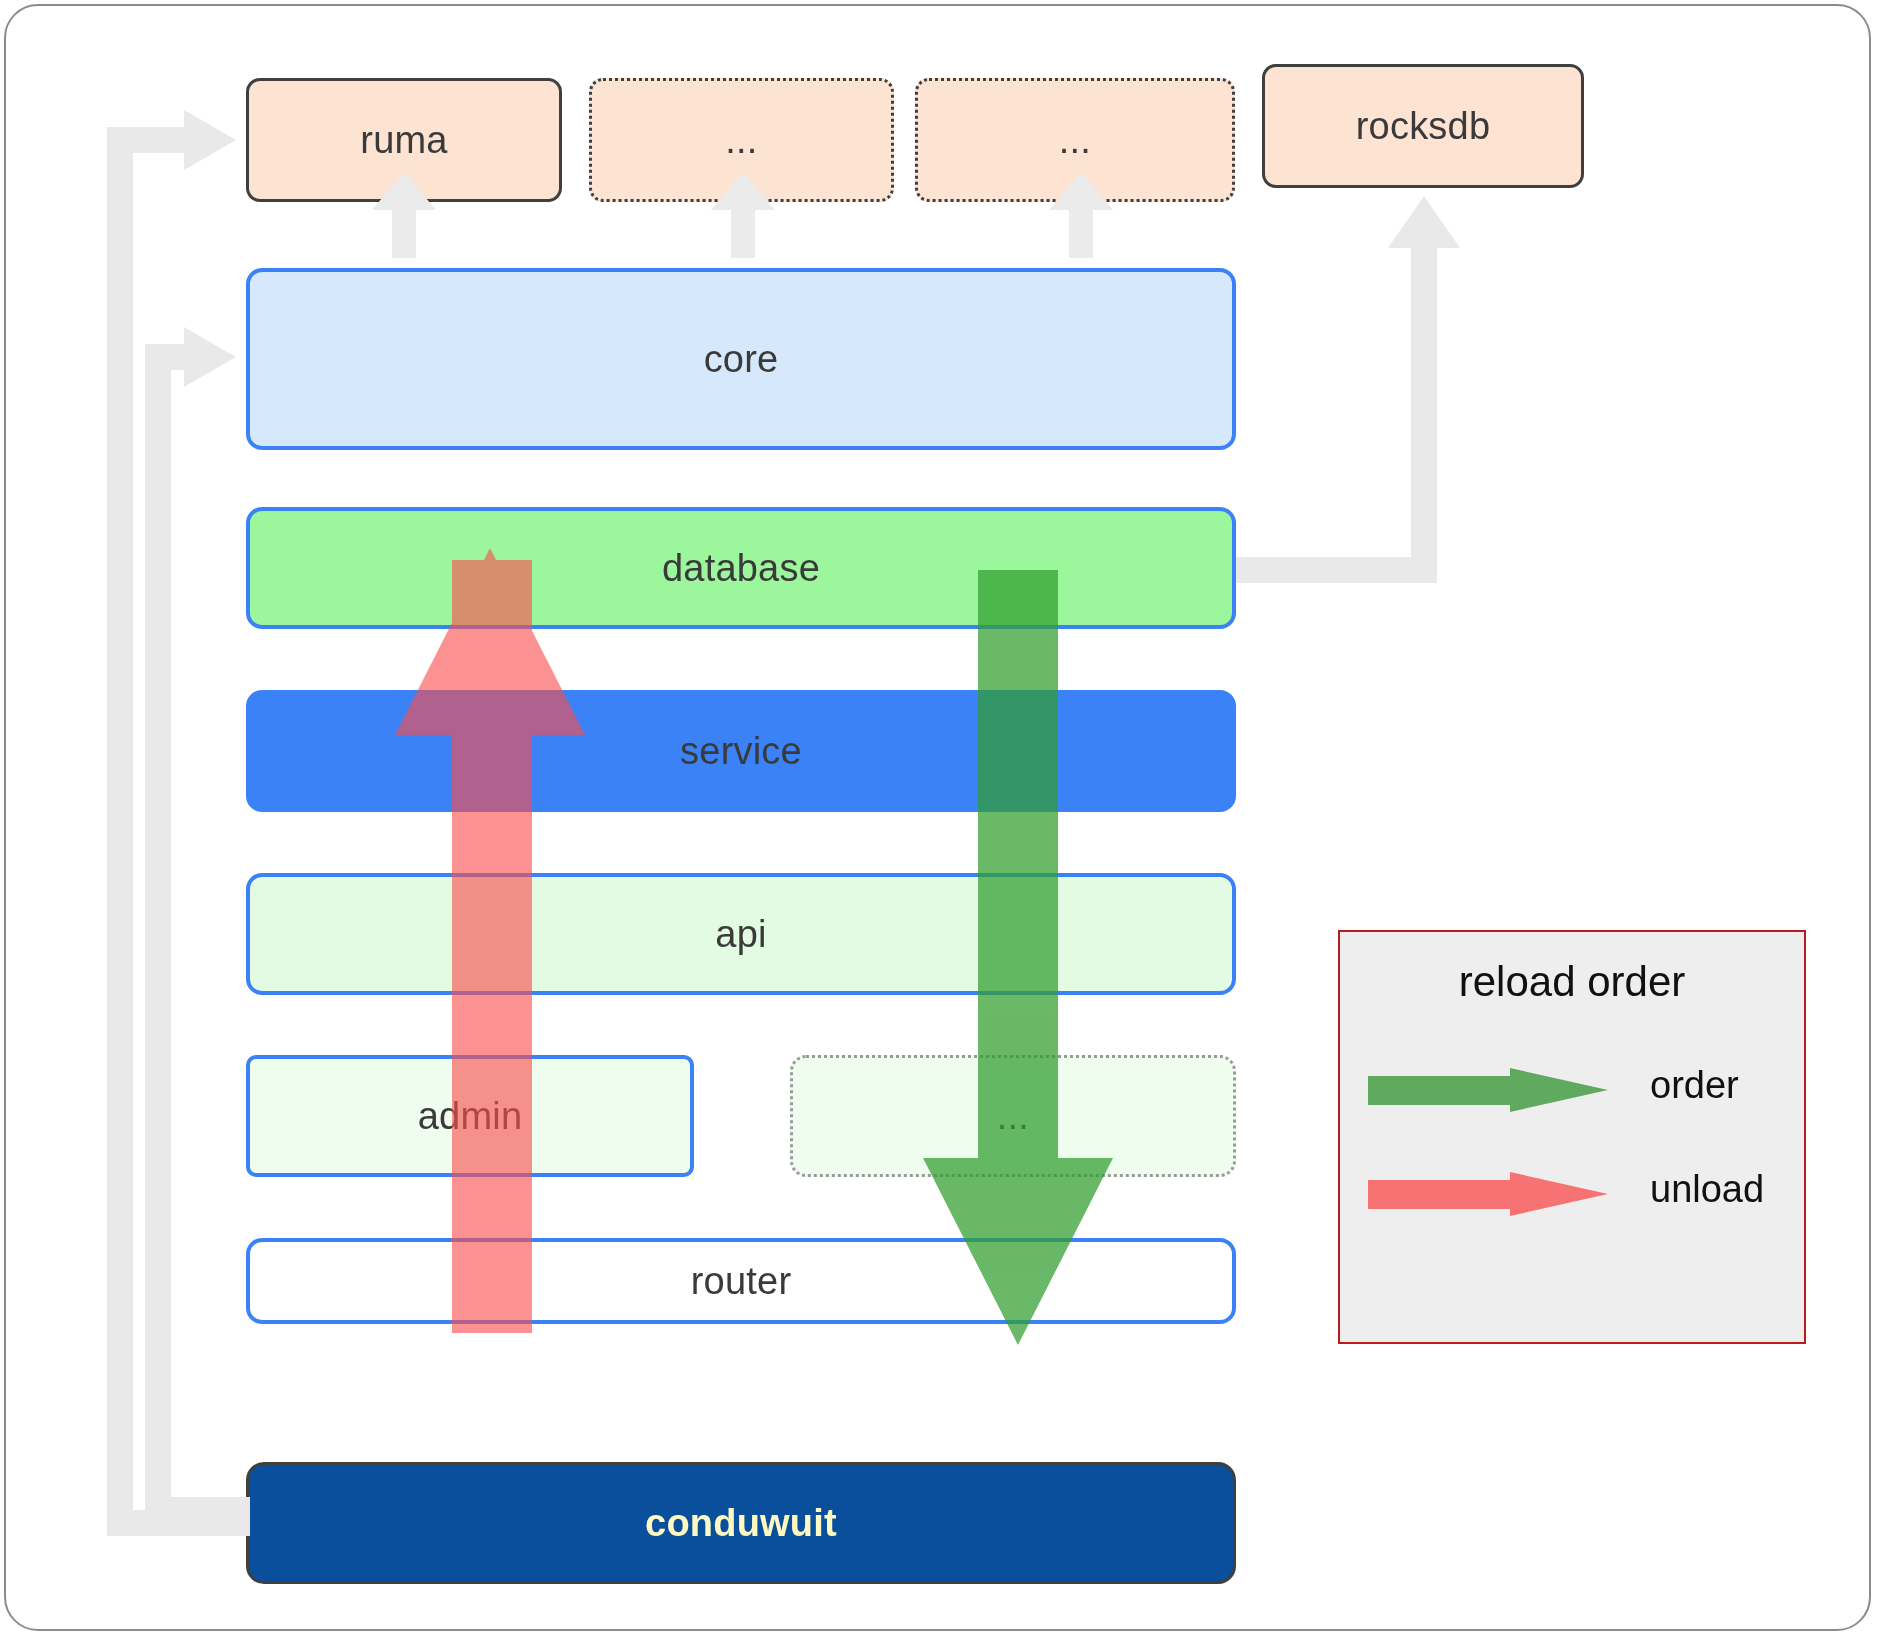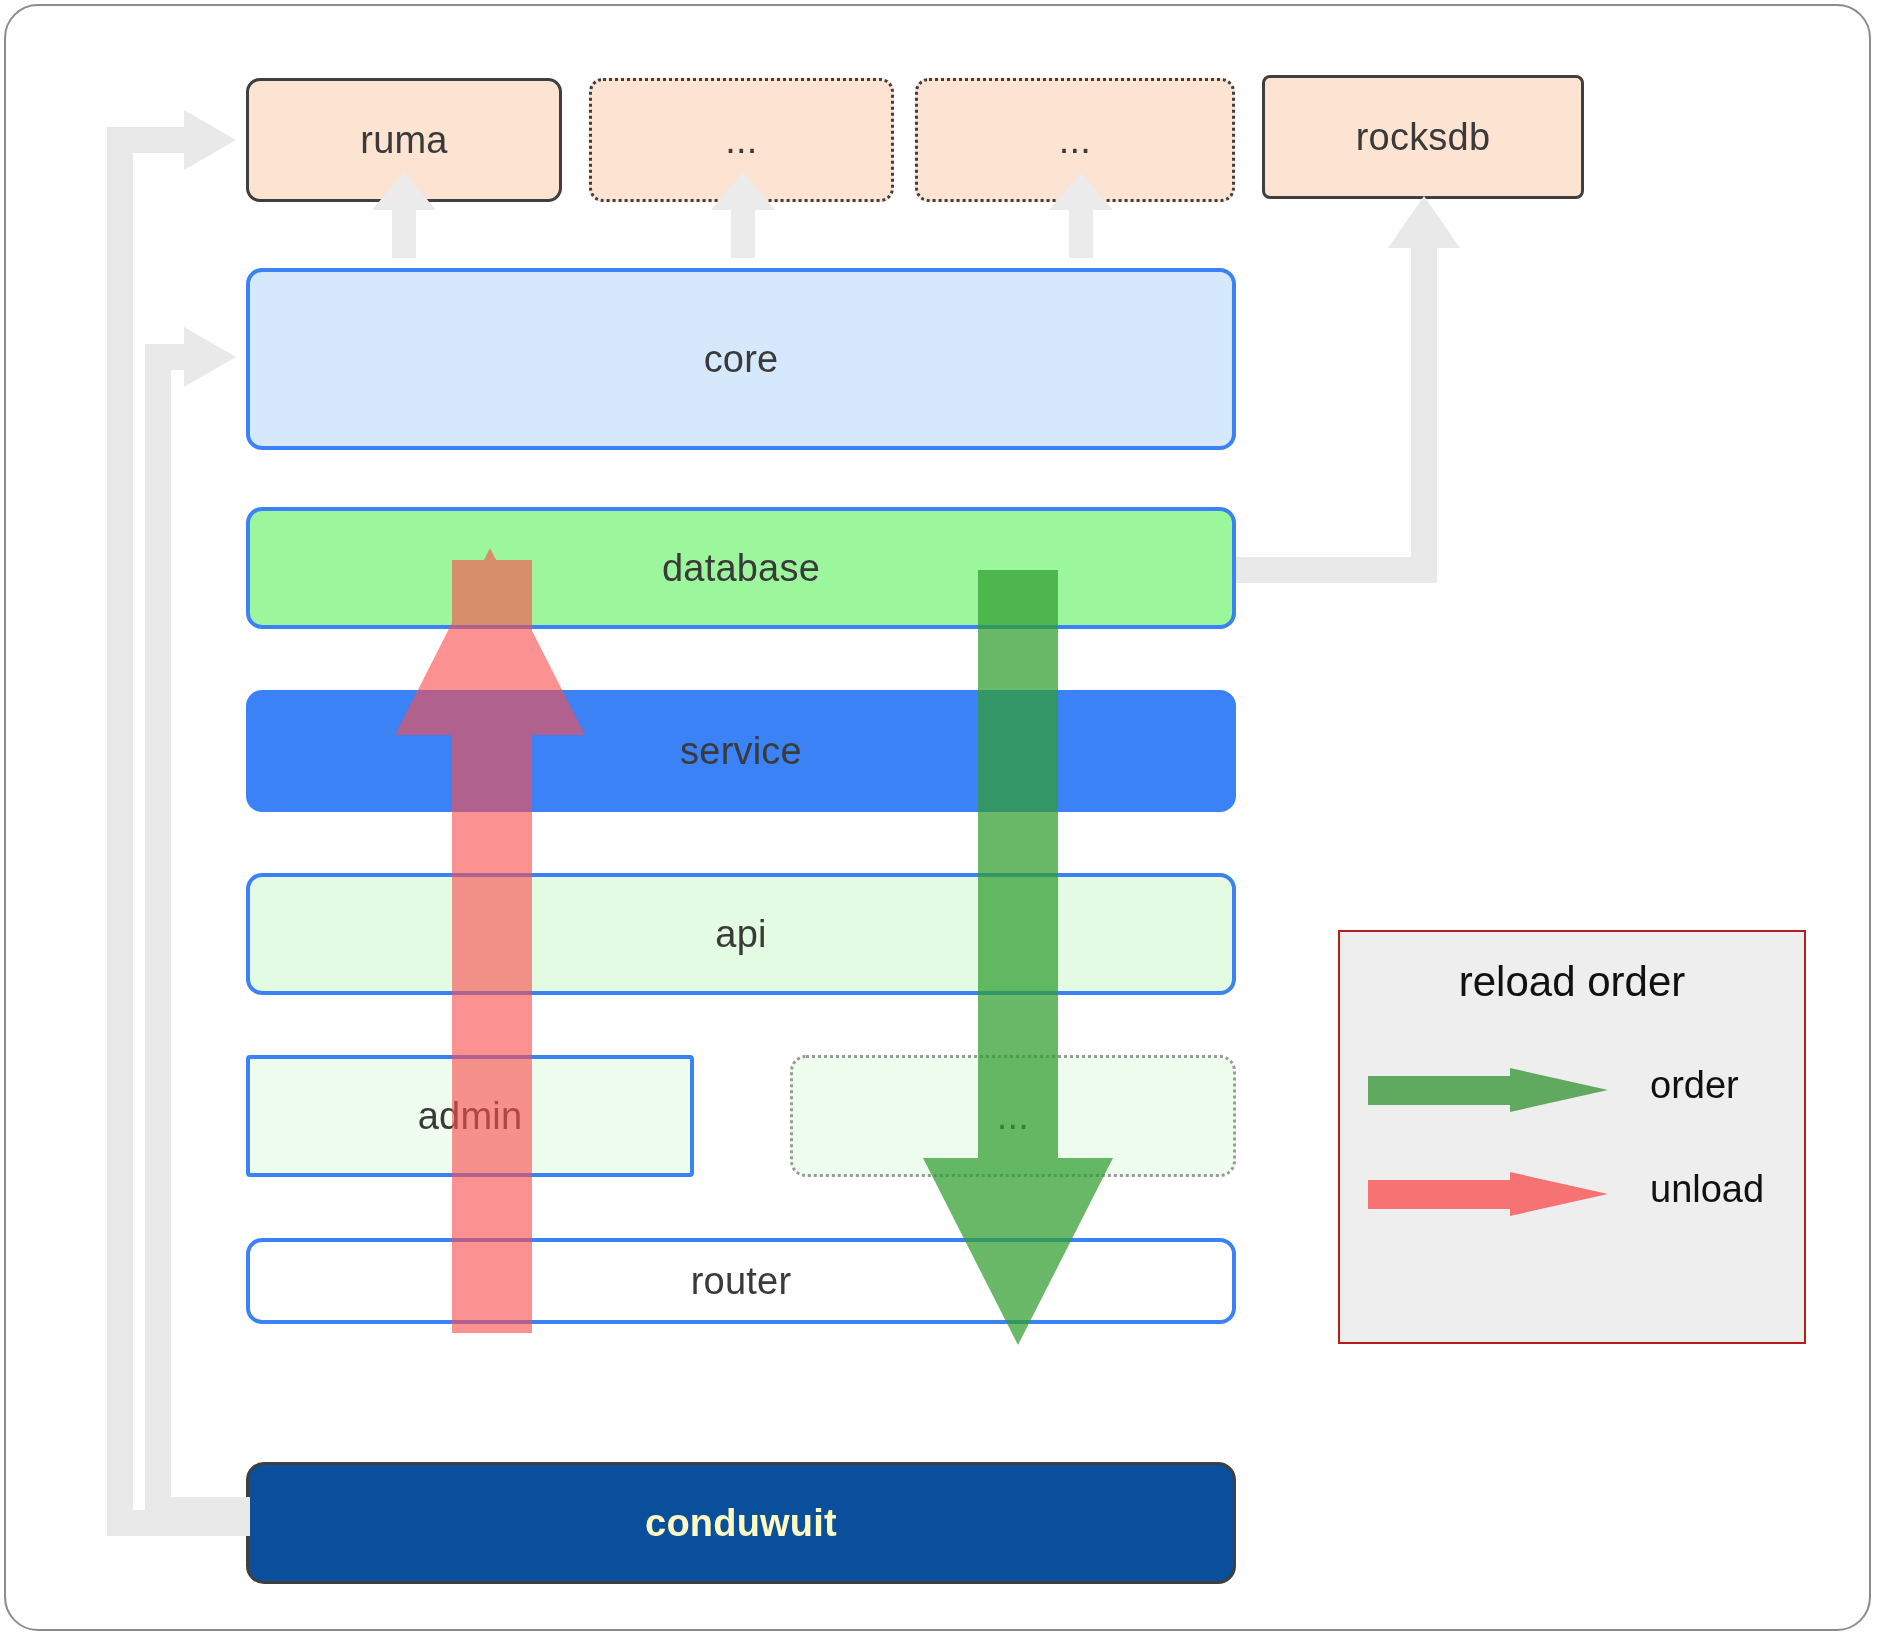--- a/index.html
+++ b/index.html
@@ -128,41 +128,41 @@
 
   <div class="node peach solid-dark" style="left:246px; top:78px; width:316px; height:124px;">
     <span class="lbl">ruma</span>
   </div>
   <div class="node peach dotted-dark" style="left:589px; top:78px; width:305px; height:124px;">
     <span class="lbl">...</span>
   </div>
   <div class="node peach dotted-dark" style="left:915px; top:78px; width:320px; height:124px;">
     <span class="lbl">...</span>
   </div>
-  <div class="node peach solid-dark" style="left:1262px; top:75px; width:322px; height:124px;border-radius:8px;">
+  <div class="node peach solid-dark" style="left:1262px; top:64px; width:322px; height:124px;">
     <span class="lbl">rocksdb</span>
   </div>
 
   <div class="node blue solid-gray wide-layer" style="top:268px; height:182px;">
     <span class="lbl">core</span>
   </div>
 
   <div class="node green1 solid-gray wide-layer" style="top:507px; height:122px;">
     <span class="lbl">database</span>
   </div>
 
   <div class="node green2 solid-gray wide-layer" style="top:690px; height:122px;">
     <span class="lbl">service</span>
   </div>
 
   <div class="node green3 solid-gray wide-layer" style="top:873px; height:122px;">
     <span class="lbl">api</span>
   </div>
 
-  <div class="node green4 solid-gray" style="left:246px; top:1055px; width:448px; height:122px; border-radius:4px;">
+  <div class="node green4 solid-gray" style="left:246px; top:1055px; width:448px; height:122px; border-radius:10px;">
     <span class="lbl">admin</span>
   </div>
 
   <div class="node green4 dotted-gray" style="left:790px; top:1055px; width:446px; height:122px; border-radius:16px;">
     <span class="lbl">...</span>
   </div>
 
   <div class="node white solid-gray wide-layer" style="top:1238px; height:86px;">
     <span class="lbl">router</span>
   </div>

